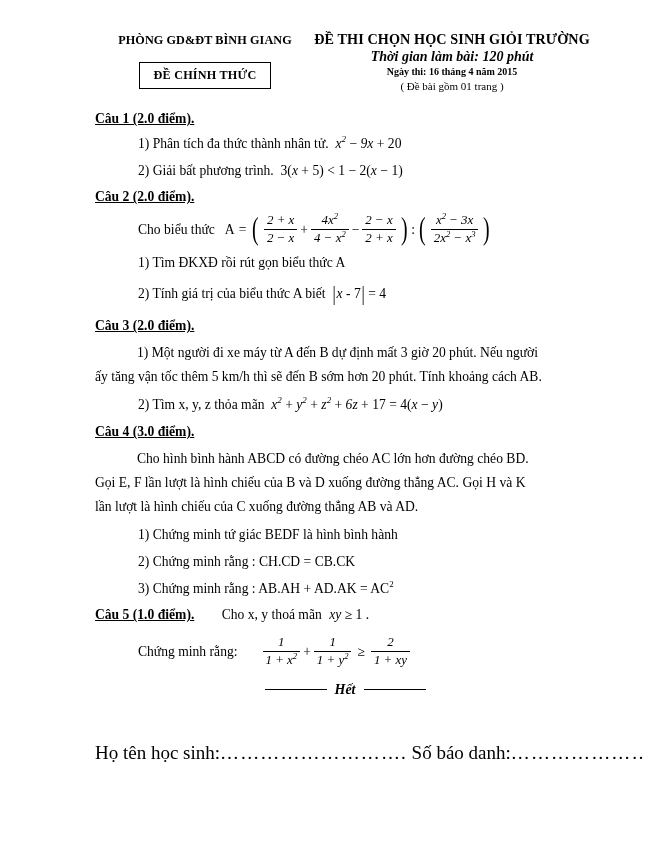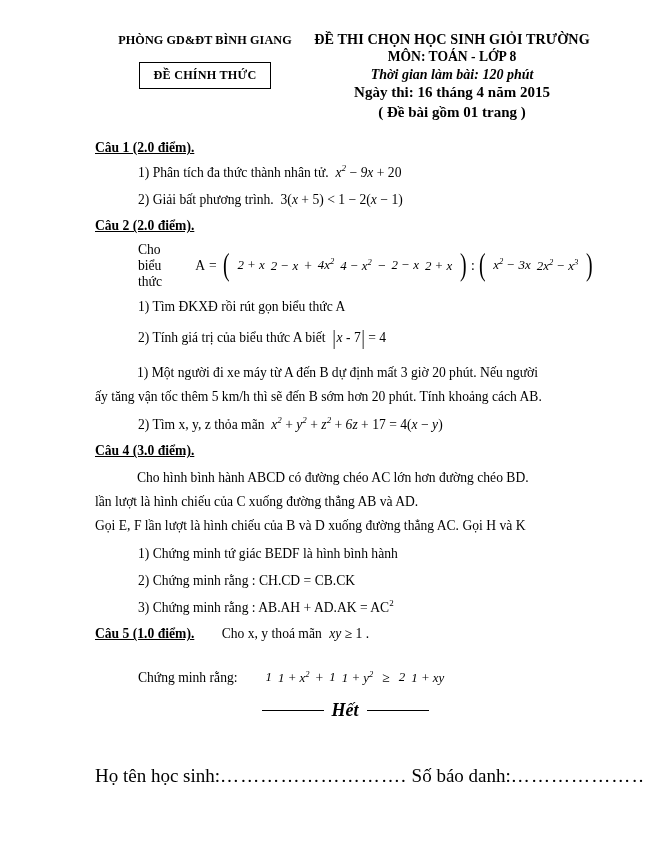--- a/index.html
+++ b/index.html
@@ -66,25 +66,25 @@
     font-weight: bold;
     font-size: 13.6px;
   }
   .exam-duration {
     font-weight: bold;
     font-style: italic;
     font-size: 14px;
   }
   .exam-date {
     font-weight: bold;
-    font-size: 15px;
+    font-size: 10px;
   }
   .exam-pages {
-    font-size: 15px;
-    font-weight: bold;
+    font-size: 11px;
+    font-weight: normal;
   }
 
   
   .content {
     margin-top: 18px;
   }
   .q-head {
     font-weight: bold;
     text-decoration: underline;
     font-size: 13.6px;
@@ -142,21 +142,21 @@
   .math .op, .math .num, .math .paren {
     font-style: normal;
   }
   sup {
     font-size: 0.66em;
     vertical-align: super;
     line-height: 0;
   }
   .frac {
     display: inline-flex;
-    flex-direction: row;
+    flex-direction: column;
     align-items: center;
     vertical-align: middle;
     margin: 0 3px;
     font-size: 0.95em;
   }
   .frac .top {
     padding: 0 3px 1px 3px;
     line-height: 1.15;
   }
   .frac .bar {
@@ -201,21 +201,21 @@
     margin-top: 14px;
   }
   .het .rule {
     width: 62px;
     height: 1px;
     background: #000;
   }
   .het .word {
     font-style: italic;
     font-weight: bold;
-    font-size: 18px;
+    font-size: 14px;
     padding: 0 8px;
   }
 
   
   .footer {
     margin-top: 36px;
     font-size: 19px;
     line-height: 1.95;
   }
   .footer .row {
@@ -231,21 +231,20 @@
 
 <div class="page">
 
   <div class="header">
     <div class="header-left">
       <div class="office-name">PHÒNG GD&amp;ĐT BÌNH GIANG</div>
       <div class="official-box">ĐỀ CHÍNH THỨC</div>
     </div>
     <div class="header-right">
       <div class="exam-title">ĐỀ THI CHỌN HỌC SINH GIỎI TRƯỜNG</div>
-      <div class="exam-subject">MÔN: TOÁN - LỚP 8</div>
       <div class="exam-duration">Thời gian làm bài: 120 phút</div>
       <div class="exam-date">Ngày thi: 16 tháng 4 năm 2015</div>
       <div class="exam-pages">( Đề bài gồm 01 trang )</div>
     </div>
   </div>
 
   <div class="content">
 
     <div class="q-head">Câu 1 (2.0 điểm).</div>
     <div class="item">
@@ -297,43 +296,44 @@
       </span>
     </div>
     <div class="item">1) Tìm ĐKXĐ rồi rút gọn biểu thức A</div>
     <div class="item">
       <span>2) Tính giá trị của biểu thức A  biết</span>
       <span class="math">
         &nbsp;<span class="vbar">|</span><span class="math">x</span> <span class="op">-</span> <span class="num">7</span><span class="vbar">|</span> <span class="op">=</span> <span class="num">4</span>
       </span>
     </div>
 
+    <div class="q-head">Câu 3 (2.0 điểm).</div>
     <div class="para">1) Một người đi xe máy từ A đến B dự định mất 3 giờ 20 phút. Nếu người</div>
     <div class="para cont" style="margin-top:2px">ấy tăng vận tốc thêm 5 km/h thì sẽ đến B sớm hơn 20 phút. Tính khoảng cách AB.</div>
     <div class="item">
       <span>2) Tìm x, y, z thỏa mãn</span>
       <span class="math">
         &nbsp;<span class="math">x</span><sup>2</sup> <span class="op">+</span> <span class="math">y</span><sup>2</sup> <span class="op">+</span> <span class="math">z</span><sup>2</sup> <span class="op">+</span> <span class="math">6z</span> <span class="op">+</span> <span class="num">17</span> <span class="op">=</span> <span class="num">4</span><span class="paren">(</span><span class="math">x</span> <span class="op">−</span> <span class="math">y</span><span class="paren">)</span>
       </span>
     </div>
 
     <div class="q-head">Câu 4 (3.0 điểm).</div>
     <div class="para">Cho hình bình hành ABCD có đường chéo AC lớn hơn đường chéo BD.</div>
+    <div class="para cont" style="margin-top:2px">Gọi E, F lần lượt là hình chiếu của B và D xuống đường thẳng AC. Gọi H và K</div>
     <div class="para cont" style="margin-top:2px">lần lượt là hình chiếu của C xuống đường thẳng AB và AD.</div>
-    <div class="para cont" style="margin-top:2px">Gọi E, F lần lượt là hình chiếu của B và D xuống đường thẳng AC. Gọi H và K</div>
     <div class="item">1) Chứng minh tứ giác BEDF là hình bình hành</div>
     <div class="item">2) Chứng minh rằng : CH.CD = CB.CK</div>
     <div class="item">3) Chứng minh rằng : AB.AH + AD.AK = AC<sup>2</sup></div>
 
     <div class="q-line-inline">
       <span class="q-head-inline">Câu 5 (1.0 điểm).</span>
       <span class="after">Cho x, y thoá mãn</span>
       <span class="after math" style="margin-left:4px"><span class="math">xy</span> <span class="op">≥</span> <span class="num">1</span> <span class="op">.</span></span>
     </div>
-    <div class="centered-expr" style="margin-top:28px">
+    <div class="centered-expr" style="margin-top:12px">
       <span class="expr-label">Chứng minh rằng:</span>
       <span class="grp" style="margin-left:12px">
         <span class="frac">
           <span class="top math">1</span>
           <span class="bar"></span>
           <span class="bot math">1 + x<sup>2</sup></span>
         </span>
         <span class="op">+</span>
         <span class="frac">
           <span class="top math">1</span>

